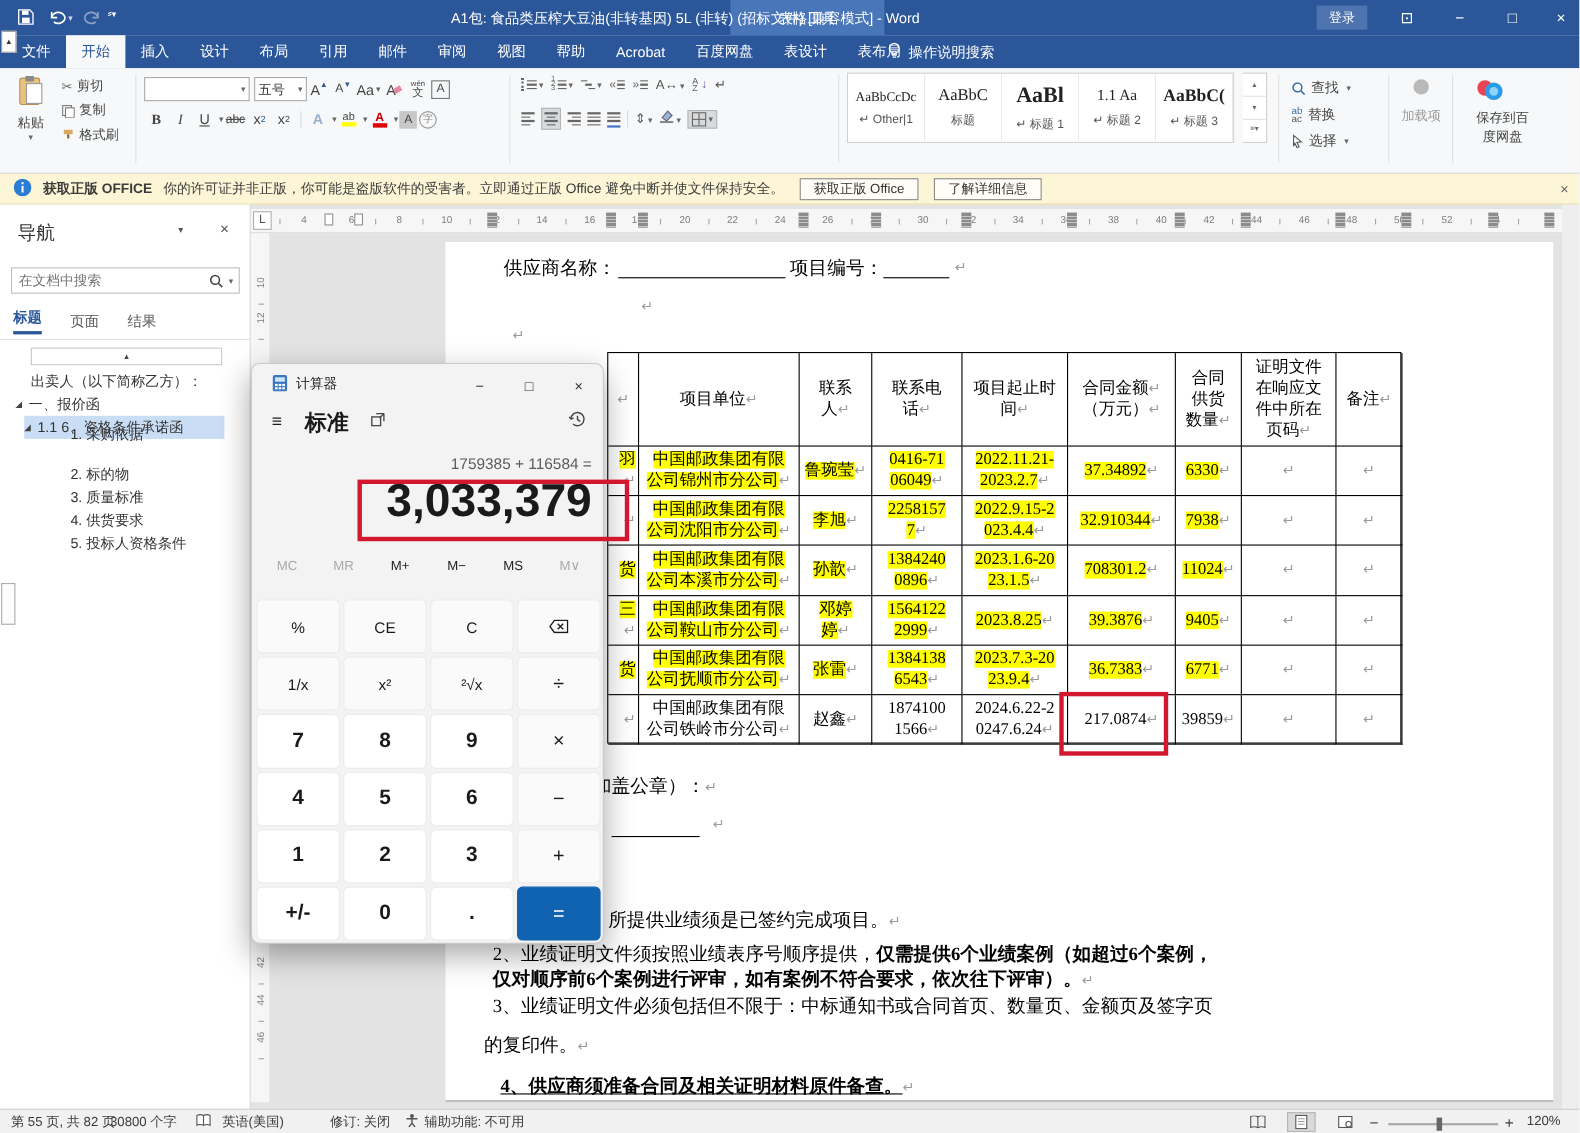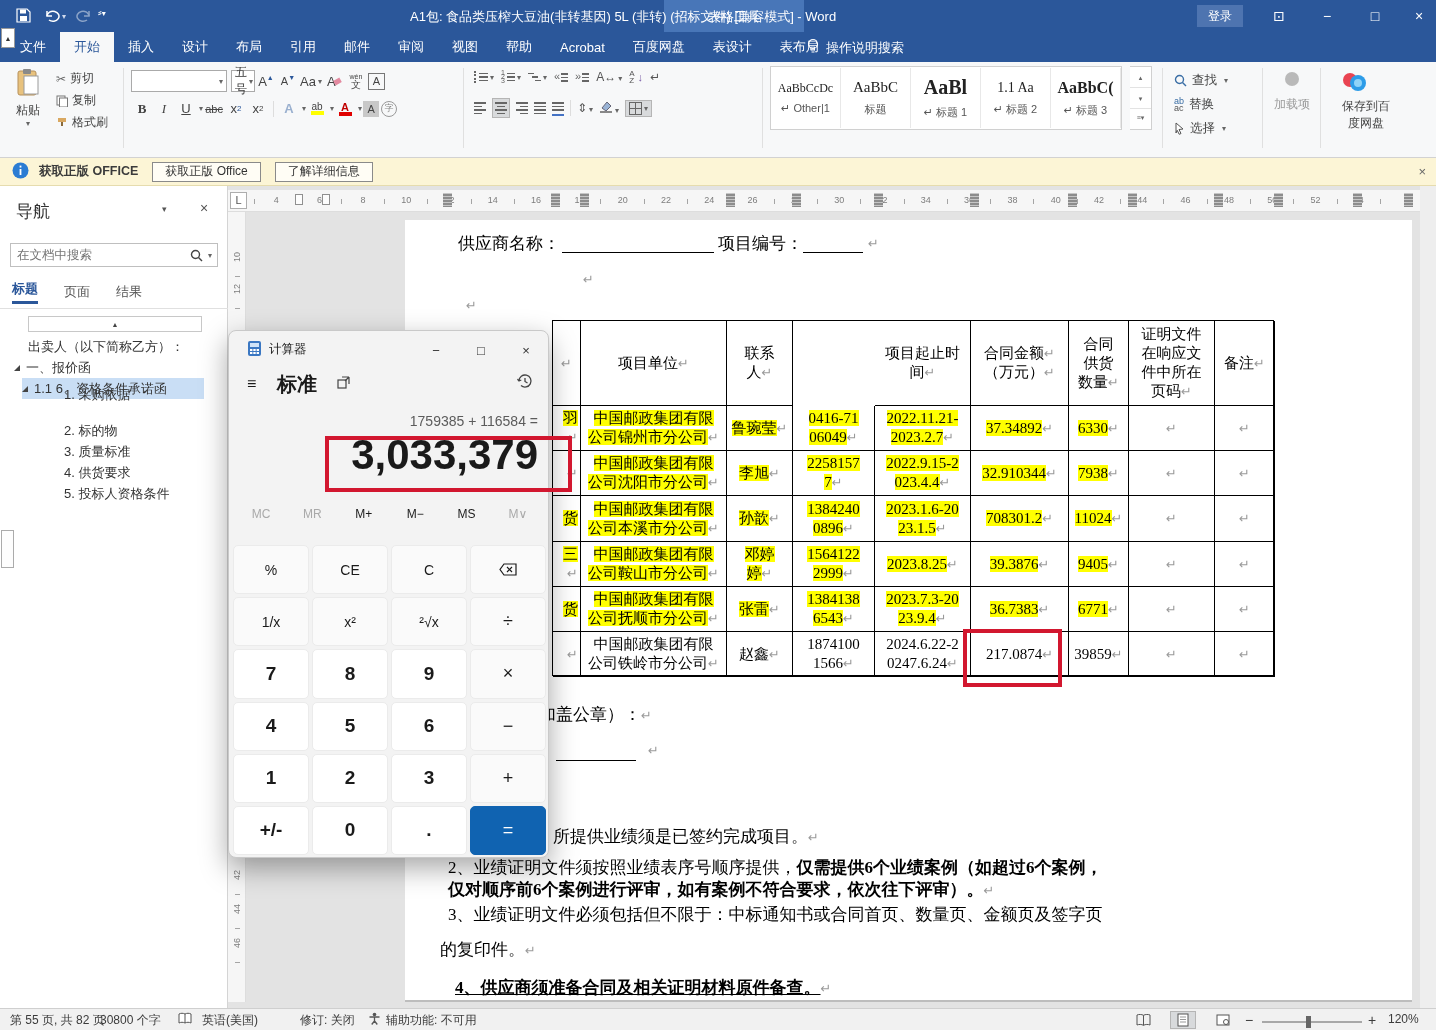--- a/index.html
+++ b/index.html
@@ -206,21 +206,21 @@
     </div>
     <div class="glabel" style="left:0px">剪贴板</div>
     <div class="dlg" style="left:110px"></div>
     <div class="gsep" style="left:123px"></div>
 
     <div class="a flex" style="left:131px;top:8px">
       <span class="combo" style="width:96px">
           <span style="flex:1"></span>
           <span class="car">▾</span>
         </span>
-      <span class="combo" style="width:24px;margin-left:4px">
+      <span class="combo" style="width:48px;margin-left:4px">
           <span style="flex:1">五号</span>
           <span class="car">▾</span>
         </span>
       <span class="rbtn">A<span style="font-size:7px;color:#2b579a;margin-top:-8px">▲</span></span>
       <span class="rbtn" style="font-size:11px">A<span style="font-size:7px;color:#2b579a;margin-top:-8px">▼</span></span>
       <span class="rbtn">Aa<span class="car">▾</span></span>
       <span class="rbtn">A<span style="display:inline-block;width:7px;height:5px;background:#e38aa0;transform:rotate(-30deg);margin-left:-2px"></span></span>
       <span class="rbtn" style="flex-direction:column;line-height:8px">
           <span style="font-size:7px">wén</span>
           <span style="font-size:10px">文</span>
@@ -411,20 +411,21 @@
 
   <div class="a flex" id="licensebar">
     <span style="margin-left:12px">
       <svg width="17" height="17" viewBox="0 0 17 17">
           <circle cx="8.5" cy="8.5" r="8" fill="#2b7cd3"></circle>
           <rect x="7.6" y="7" width="1.8" height="6" fill="#fff"></rect>
           <rect x="7.6" y="3.6" width="1.8" height="1.9" fill="#fff"></rect>
         </svg>
     </span>
     <b style="margin-left:10px">获取正版 OFFICE</b>
+    <span style="margin-left:10px">你的许可证并非正版，你可能是盗版软件的受害者。立即通过正版 Office 避免中断并使文件保持安全。</span>
     <span class="licbtn" style="margin-left:14px">获取正版 Office</span>
     <span class="licbtn" style="margin-left:14px">了解详细信息</span>
     <span style="position:absolute;right:10px;color:#666;font-size:13px">×</span>
   </div>
 
   <div class="a" id="navpane">
     <div style="position:absolute;left:16px;top:14px;font-size:17px;color:#333">导航</div>
     <span style="position:absolute;left:162px;top:18px;color:#555;font-size:9px">▾</span>
     <span style="position:absolute;left:200px;top:14px;color:#555;font-size:14px">×</span>
     <div class="a" id="navsearch">
@@ -570,20 +571,24 @@
       <div class="tcell" style="left: 0px; top: 0px; width: 28px; height: 85px;">
         <div><span class="mark">↵</span></div>
       </div>
       <div class="tcell" style="left: 28px; top: 0px; width: 146px; height: 85px;">
         <div><span>项目单位</span><span class="mark">↵</span></div>
       </div>
       <div class="tcell" style="left: 174px; top: 0px; width: 66px; height: 85px;">
         <div><span>联系</span></div>
         <div><span>人</span><span class="mark">↵</span></div>
       </div>
+      <div class="tcell" style="left: 240px; top: 0px; width: 82px; height: 85px;">
+        <div><span>联系电</span></div>
+        <div><span>话</span><span class="mark">↵</span></div>
+      </div>
       <div class="tcell" style="left: 418px; top: 0px; width: 98px; height: 85px;">
         <div><span>合同金额</span><span class="mark">↵</span></div>
         <div><span>（万元）</span><span class="mark">↵</span></div>
       </div>
       <div class="tcell" style="left: 322px; top: 0px; width: 96px; height: 85px;">
         <div><span>项目起止时</span></div>
         <div><span>间</span><span class="mark">↵</span></div>
       </div>
       <div class="tcell" style="left: 516px; top: 0px; width: 60px; height: 85px;">
         <div><span>合同</span></div>

